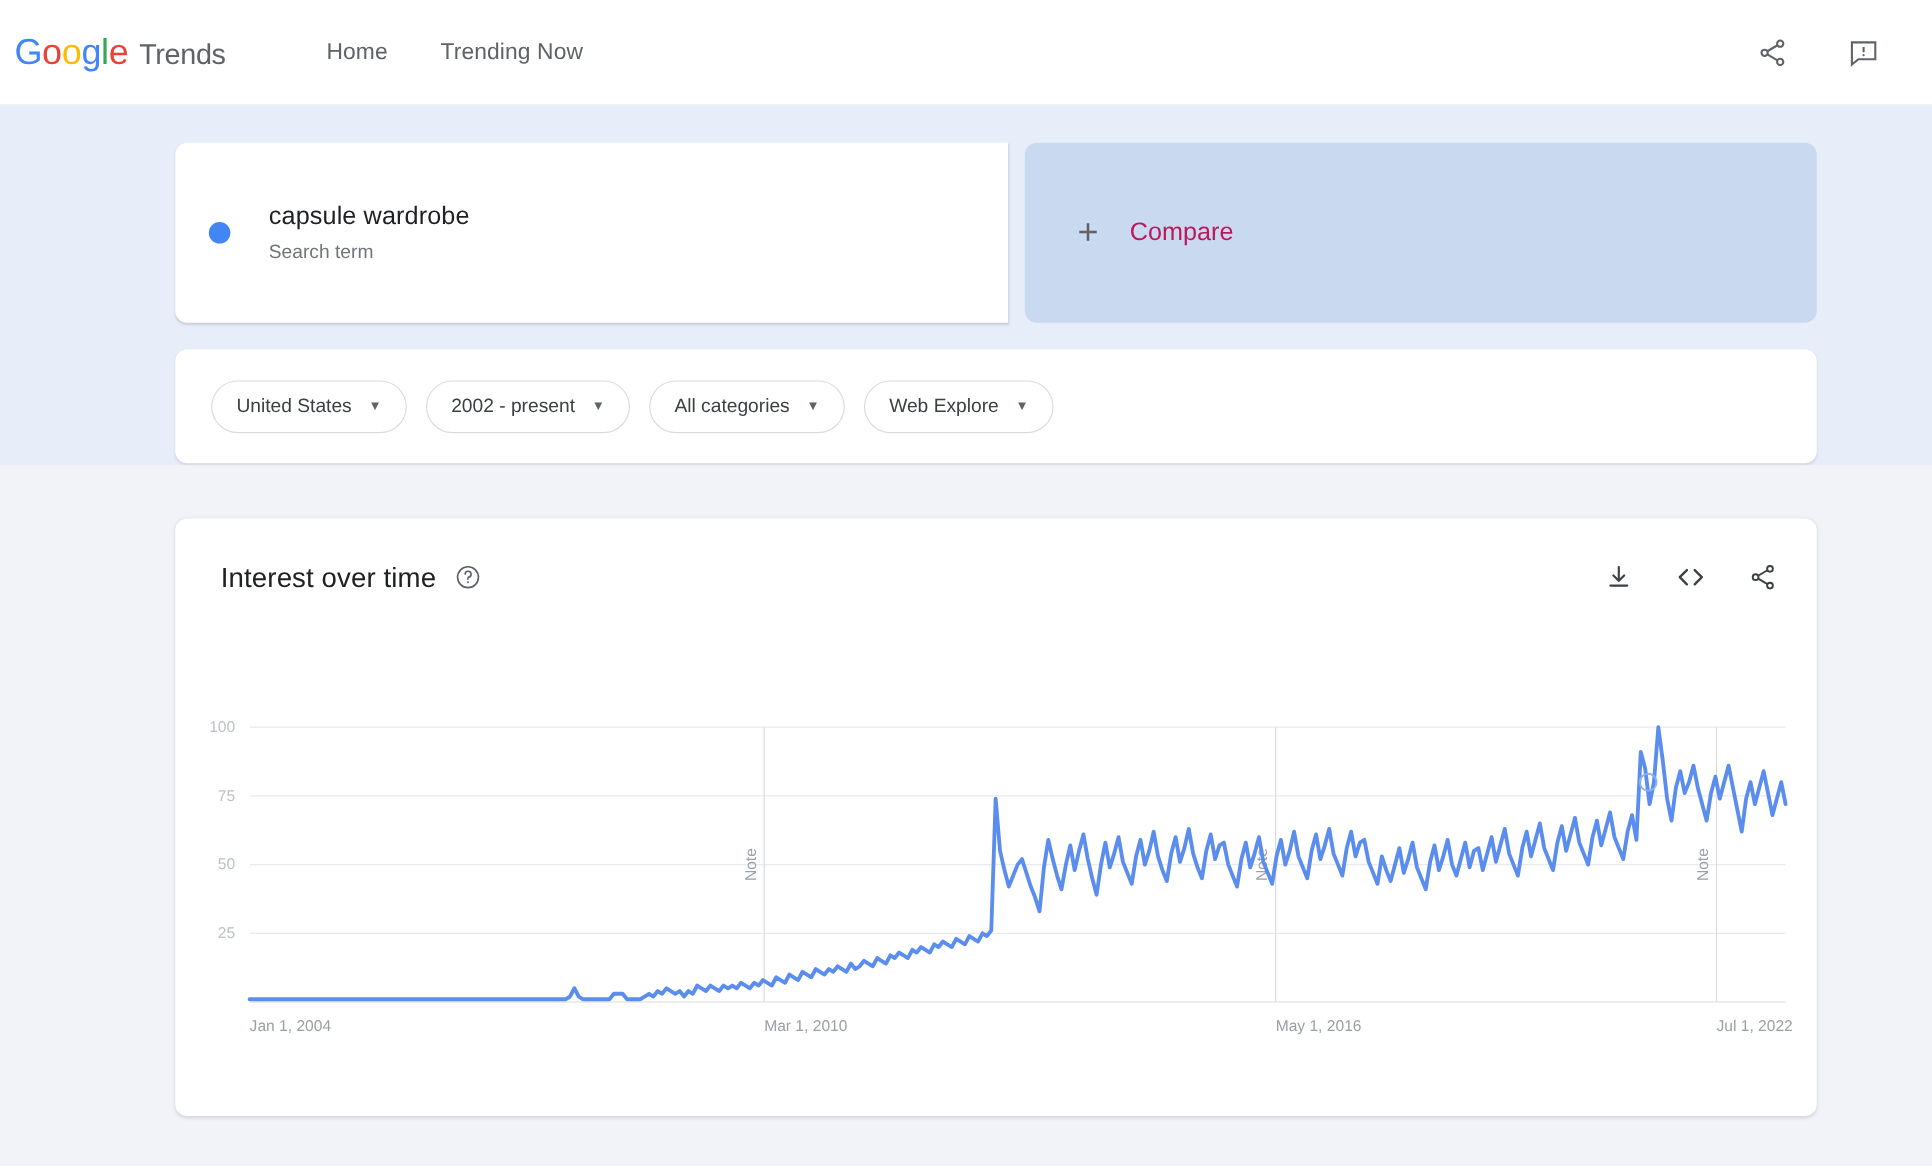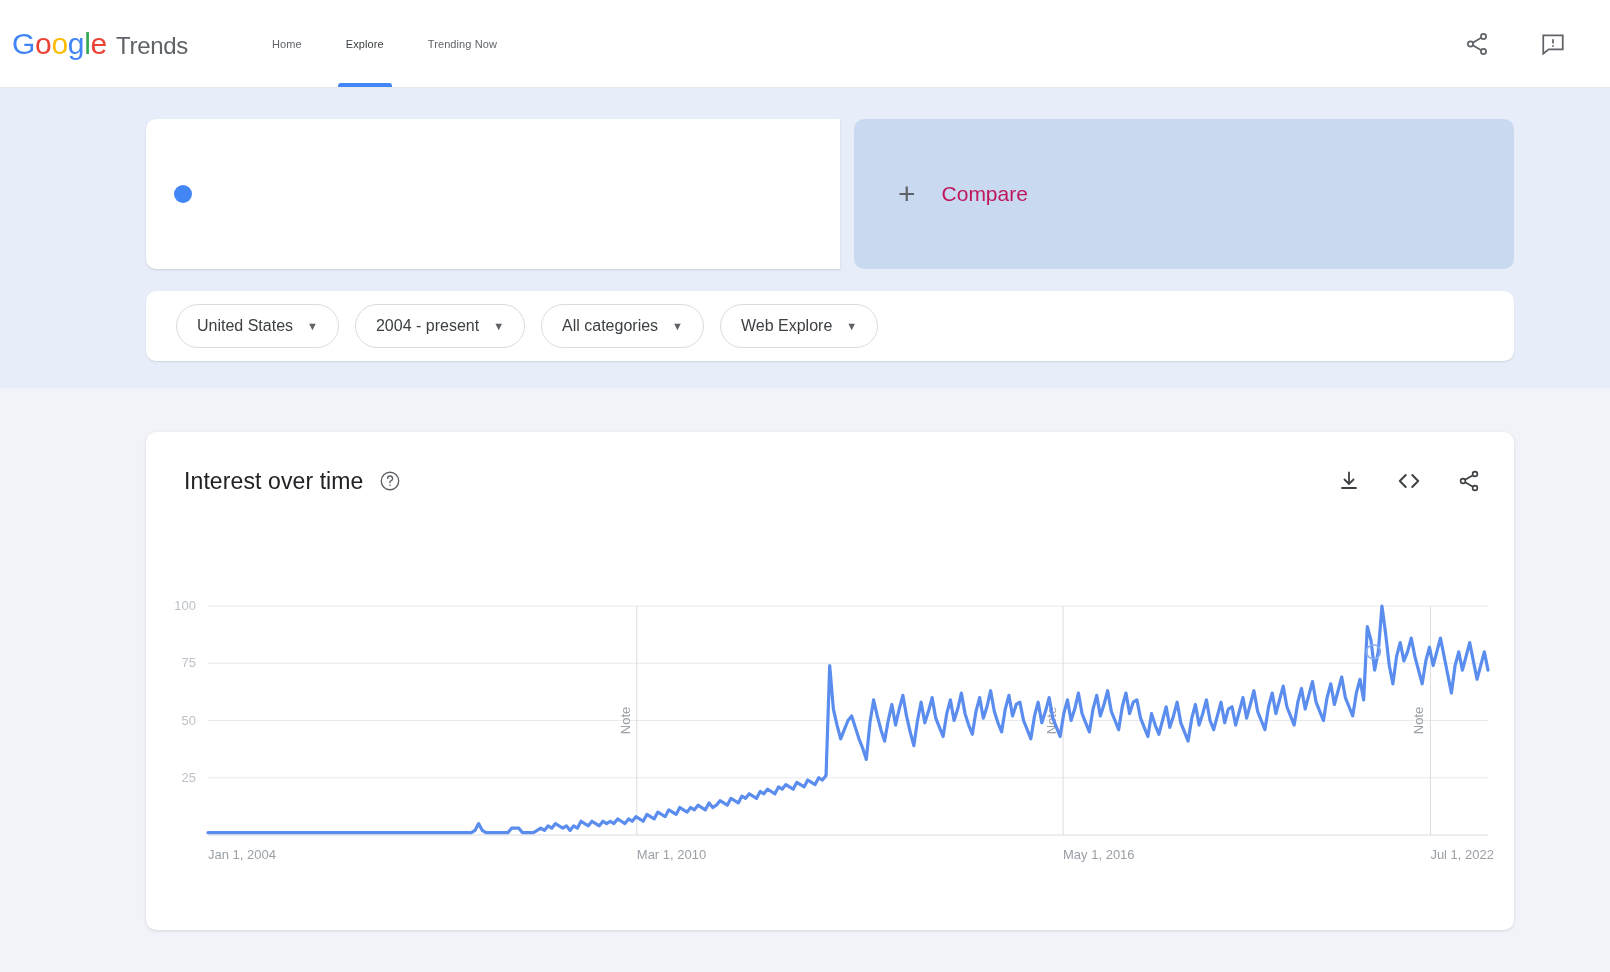--- a/index.html
+++ b/index.html
@@ -28,21 +28,21 @@
   .brand .g1 { color:#4285F4; } .brand .o1 { color:#EA4335; }
   .brand .o2 { color:#FBBC05; } .brand .g2 { color:#4285F4; }
   .brand .l  { color:#34A853; } .brand .e  { color:#EA4335; }
   .brand .trends { color:#5f6368; margin-left: 9px; font-size: 24px; }
 
   .navlinks { display:flex; align-items:center; height:100%; margin-left: 62px; }
   .navlink {
     position: relative; height: 100%;
     display:flex; align-items:center; justify-content:center;
     padding: 3px 22px;
-    font-size: 11px; color:#5f6368; cursor:pointer;
+    font-size: 19px; color:#5f6368; cursor:pointer;
     letter-spacing: .1px;
   }
   .navlink.active { color:#3c4043; }
   .navlink.active::after {
     content:""; position:absolute; left:14px; right:14px; bottom:0;
     height:4px; background:#4285F4; border-radius:3px 3px 0 0;
   }
   .topicons { margin-left:auto; display:flex; align-items:center; gap:42px; margin-right: 40px; }
   .icobtn { width:34px; height:34px; display:flex; align-items:center; justify-content:center; cursor:pointer; }
 
@@ -62,21 +62,21 @@
   .term-title { font-size:21px; color:#202124; letter-spacing:.1px; line-height:1.25; }
   .term-sub { font-size:16px; color:#70757a; margin-top:7px; }
   .compare-card {
     flex:1; margin-left:14px; background:#c9d9f0; border-radius:10px;
     display:flex; align-items:center; cursor:pointer;
   }
   .plus { margin-left:44px; font-size:30px; color:#5f6368; line-height:1; font-weight:300; }
   .compare-label { margin-left:26px; font-size:21px; color:#be185d; }
 
   .filters {
-    position:absolute; top:203px; left:146px; right:96px; height:70px;
+    position:absolute; top:203px; left:146px; right:96px; height:95px;
     background:#fff; border-radius:10px; box-shadow:0 1px 2px rgba(60,64,67,.14);
     display:flex; align-items:center; padding-left:30px; gap:16px;
   }
   .chip {
     height:44px; border:1px solid #dadce0; border-radius:24px;
     display:flex; align-items:center; padding:0 20px; cursor:pointer;
     font-size:16px; color:#3c4043; background:#fff; white-space:nowrap;
   }
   .caret { margin-left:14px; font-size:11px; color:#5f6368; }
 
@@ -107,21 +107,20 @@
       <span class="o1">o</span>
       <span class="o2">o</span>
       <span class="g2">g</span>
       <span class="l">l</span>
       <span class="e">e</span>
     <span class="trends">Trends</span>
   </div>
 
   <div class="navlinks">
     <div class="navlink">Home</div>
-    <div class="navlink active">Explore</div>
     <div class="navlink">Trending Now</div>
   </div>
 
   <div class="topicons">
     <div class="icobtn">
       <svg width="26" height="26" viewBox="0 0 24 24" fill="none" stroke="#5f6368" stroke-width="1.6">
         <circle cx="18" cy="5" r="2.4"></circle>
           <circle cx="6" cy="12" r="2.4"></circle>
           <circle cx="18" cy="19" r="2.4"></circle>
         <line x1="8.1" y1="10.8" x2="15.9" y2="6.2"></line>
@@ -135,34 +134,38 @@
           <circle cx="12" cy="13.8" r="0.85" fill="#5f6368" stroke="none"></circle>
       </svg>
     </div>
   </div>
 </div>
 
 <div class="band">
   <div class="cards">
     <div class="term-card">
       <div class="dot"></div>
+      <div class="term-text">
+        <div class="term-title">capsule wardrobe</div>
+        <div class="term-sub">Search term</div>
+      </div>
     </div>
     <div class="compare-card">
       <span class="plus">+</span>
       <span class="compare-label">Compare</span>
     </div>
   </div>
 
   <div class="filters">
     <div class="chip">
       <span>United States</span>
       <span class="caret">▼</span>
     </div>
     <div class="chip">
-      <span>2004 - present</span>
+      <span>2002 - present</span>
       <span class="caret">▼</span>
     </div>
     <div class="chip">
       <span>All categories</span>
       <span class="caret">▼</span>
     </div>
     <div class="chip">
       <span>Web Explore</span>
       <span class="caret">▼</span>
     </div>

